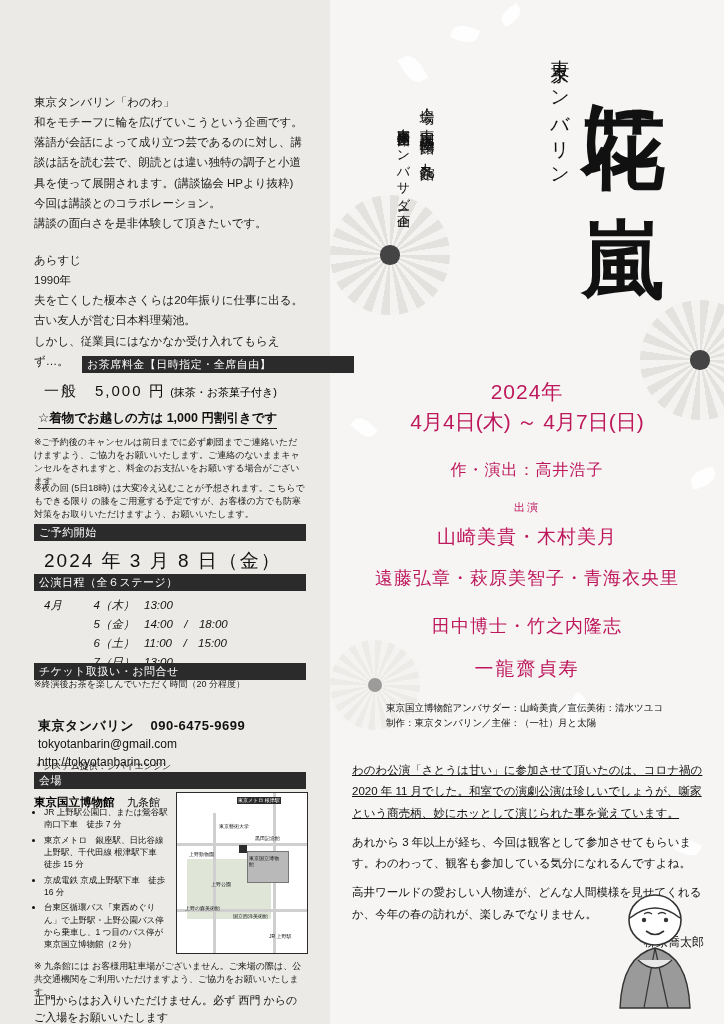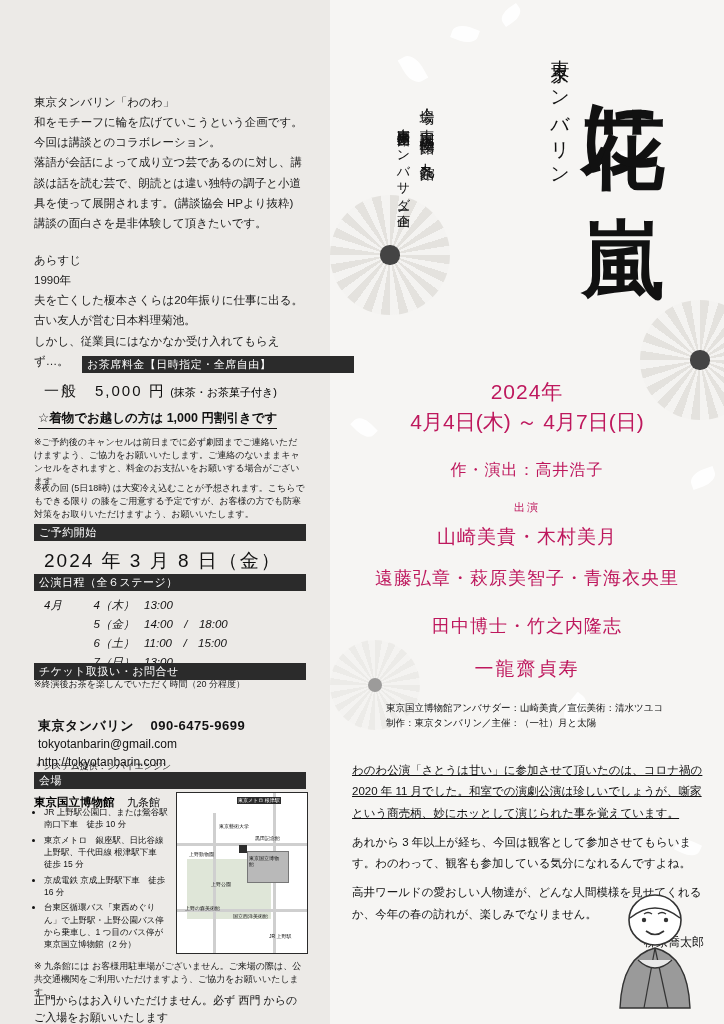--- a/index.html
+++ b/index.html
@@ -90,22 +90,22 @@
   <div class="petal" style="left:690px;top:470px;width:26px;height:16px;transform:rotate(-20deg);"></div>
   <div class="petal" style="left:352px;top:420px;width:24px;height:15px;transform:rotate(45deg);"></div>
   <div class="petal" style="left:560px;top:700px;width:30px;height:18px;transform:rotate(-50deg);"></div>
   <div class="petal" style="left:676px;top:840px;width:24px;height:15px;transform:rotate(25deg);"></div>
 
   <div class="left-col">
 
     <div class="ltext" style="top:92px;">
       <p>東京タンバリン「わのわ」</p>
       <p>和をモチーフに輪を広げていこうという企画です。</p>
+      <p>落語が会話によって成り立つ芸であるのに対し、講談は話を読む芸で、朗読とは違い独特の調子と小道具を使って展開されます。(講談協会 HPより抜粋)</p>
       <p>今回は講談とのコラボレーション。</p>
-      <p>落語が会話によって成り立つ芸であるのに対し、講談は話を読む芸で、朗読とは違い独特の調子と小道具を使って展開されます。(講談協会 HPより抜粋)</p>
       <p>講談の面白さを是非体験して頂きたいです。</p>
     </div>
 
     <div class="ltext" style="top:250px;">
       <p>あらすじ</p>
       <p>1990年</p>
       <p>夫を亡くした榎本さくらは20年振りに仕事に出る。</p>
       <p>古い友人が営む日本料理菊池。</p>
       <p>しかし、従業員にはなかなか受け入れてもらえず…。</p>
     </div>
@@ -165,21 +165,21 @@
 
     <div class="sec-bar" style="top:772px;">会場</div>
 
     <div style="position:absolute;left:34px;top:792px;width:140px;">
       <span style="font-size:11.5px;font-weight:bold;">東京国立博物館</span>
       <span style="font-size:11px;margin-left:8px;">九条館</span>
     </div>
 
     <div class="access" style="top:806px;">
       <ul>
-        <li>JR 上野駅公園口、または鶯谷駅南口下車　徒歩 10 分</li>
+        <li>JR 上野駅公園口、または鶯谷駅南口下車　徒歩 7 分</li>
         <li>東京メトロ　銀座駅、日比谷線 上野駅、千代田線 根津駅下車　徒歩 15 分</li>
         <li>京成電鉄 京成上野駅下車　徒歩 16 分</li>
         <li>台東区循環バス「東西めぐりん」で上野駅・上野公園バス停から乗車し、1 つ目のバス停が東京国立博物館（2 分）</li>
       </ul>
     </div>
 
     <div class="map-box">
       <div class="map-green" style="left:10px;top:66px;width:84px;height:60px;"></div>
       <div class="map-road" style="left:0;top:50px;width:130px;height:3px;"></div>
       <div class="map-road" style="left:0;top:116px;width:130px;height:3px;"></div>

